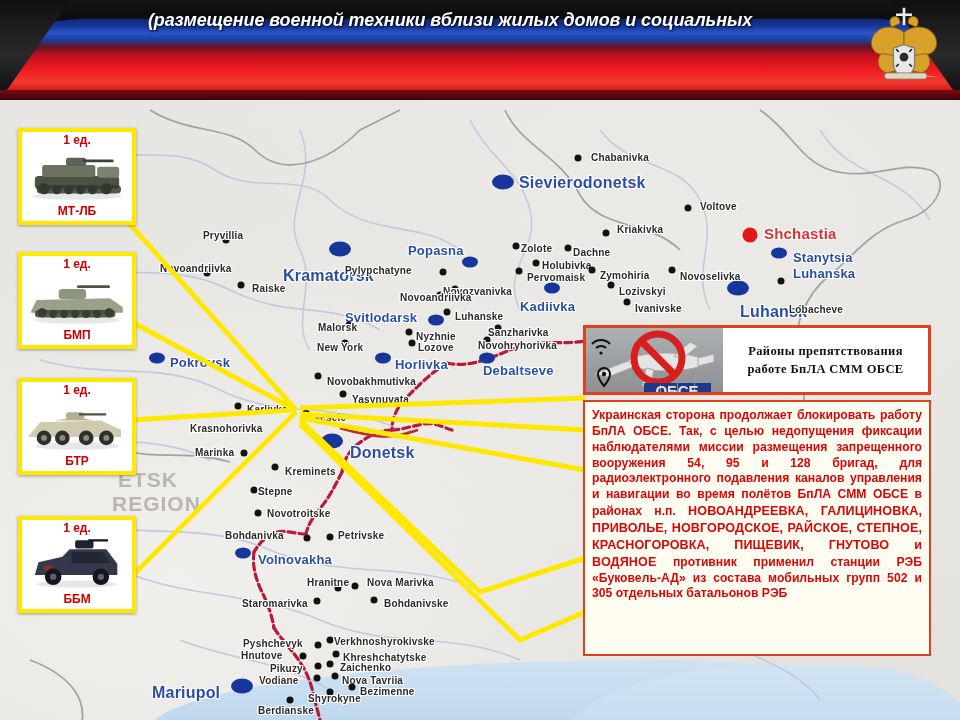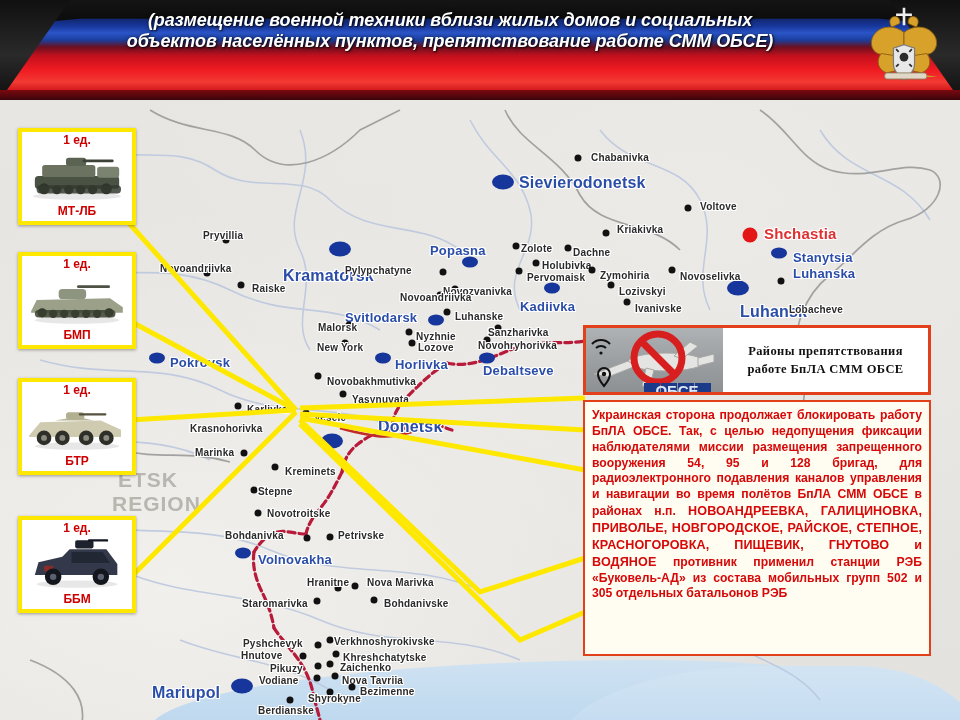--- a/index.html
+++ b/index.html
@@ -157,21 +157,20 @@
 <body>
 
 <div id="root">
 
   <div class="banner">
     <div class="banner-corner-l"></div>
     <div class="banner-corner-r"></div>
 
     <div class="banner-title">
       <span class="l2">(размещение военной техники вблизи жилых домов  и социальных</span>
-      <span class="l3">объектов населённых пунктов, препятствование работе СММ ОБСЕ)</span>
     </div>
 
     <svg class="emblem" viewBox="0 0 100 100">
       <g fill="#d8a12a" stroke="#8a5f12" stroke-width="1">
         <path d="M50 30 C40 22 26 22 18 30 C10 38 12 50 20 54 L34 58 L50 56 Z"></path>
         <path d="M50 30 C60 22 74 22 82 30 C90 38 88 50 80 54 L66 58 L50 56 Z"></path>
         <path d="M24 54 C18 62 20 72 30 76 L48 72 L50 58 Z"></path>
         <path d="M76 54 C82 62 80 72 70 76 L52 72 L50 58 Z"></path>
         <path d="M36 24 C32 18 34 12 40 12 C44 12 46 16 45 20 Z"></path>
         <path d="M64 24 C68 18 66 12 60 12 C56 12 54 16 55 20 Z"></path>
@@ -242,40 +241,40 @@
     <div id="map-features">
         <div class="lbl region" style="left: 118px; top: 368px;">ETSK</div>
         <div class="lbl region" style="left: 112px; top: 392px;">REGION</div>
         <div class="lbl country" style="left: 602px; top: 466px;">RU</div>
         <div class="lbl country" style="left: 600px; top: 492px;">FED</div>
         <div class="city dot-lg" style="left: 340px; top: 149px;"></div>
         <div class="lbl big" style="left: 283px; top: 123px; margin-top: 44px;">Kramatorsk</div>
         <div class="city dot-lg" style="left: 503px; top: 82px;"></div>
         <div class="lbl big" style="left: 519px; top: 74px;">Sievierodonetsk</div>
         <div class="city dot-md" style="left: 470px; top: 162px;"></div>
-        <div class="lbl mid" style="left: 430px; top: 143px;">Popasna</div>
+        <div class="lbl mid" style="left: 408px; top: 143px;">Popasna</div>
         <div class="city dot-md" style="left: 552px; top: 188px;"></div>
         <div class="lbl mid" style="left: 520px; top: 199px;">Kadiivka</div>
         <div class="city dot-lg" style="left: 738px; top: 188px;"></div>
         <div class="lbl big" style="left: 740px; top: 203px;">Luhansk</div>
         <div class="city dot-md" style="left: 779px; top: 153px;"></div>
         <div class="lbl mid" style="left: 793px; top: 150px;">Stanytsia</div>
         <div class="lbl mid" style="left: 793px; top: 166px;">Luhanska</div>
         <div class="city dot-red" style="left: 750px; top: 135px;"></div>
         <div class="lbl red" style="left: 764px; top: 125px;">Shchastia</div>
         <div class="city dot-md" style="left: 436px; top: 220px;"></div>
         <div class="lbl mid" style="left: 345px; top: 210px;">Svitlodarsk</div>
         <div class="city dot-md" style="left: 383px; top: 258px;"></div>
         <div class="lbl mid" style="left: 395px; top: 257px;">Horlivka</div>
         <div class="city dot-md" style="left: 487px; top: 258px;"></div>
         <div class="lbl mid" style="left: 483px; top: 263px;">Debaltseve</div>
         <div class="city dot-md" style="left: 157px; top: 258px;"></div>
         <div class="lbl mid" style="left: 170px; top: 255px;">Pokrovsk</div>
         <div class="city dot-lg" style="left: 332px; top: 341px;"></div>
-        <div class="lbl big" style="left: 350px; top: 318px; padding-left: 28px;">Donetsk</div>
+        <div class="lbl big" style="left: 350px; top: 344px;">Donetsk</div>
         <div class="city dot-md" style="left: 243px; top: 453px;"></div>
         <div class="lbl mid" style="left: 258px; top: 452px;">Volnovakha</div>
         <div class="city dot-lg" style="left: 242px; top: 586px;"></div>
         <div class="lbl big" style="left: 152px; top: 584px;">Mariupol</div>
         <div class="city dot-sm" style="left: 578px; top: 58px;"></div>
         <div class="lbl small" style="left: 591px; top: 52px;">Chabanivka</div>
         <div class="city dot-sm" style="left: 226px; top: 140px;"></div>
         <div class="lbl small" style="left: 203px; top: 130px;">Pryvillia</div>
         <div class="city dot-sm" style="left: 207px; top: 173px;"></div>
         <div class="lbl small" style="left: 160px; top: 163px;">Novoandriivka</div>

